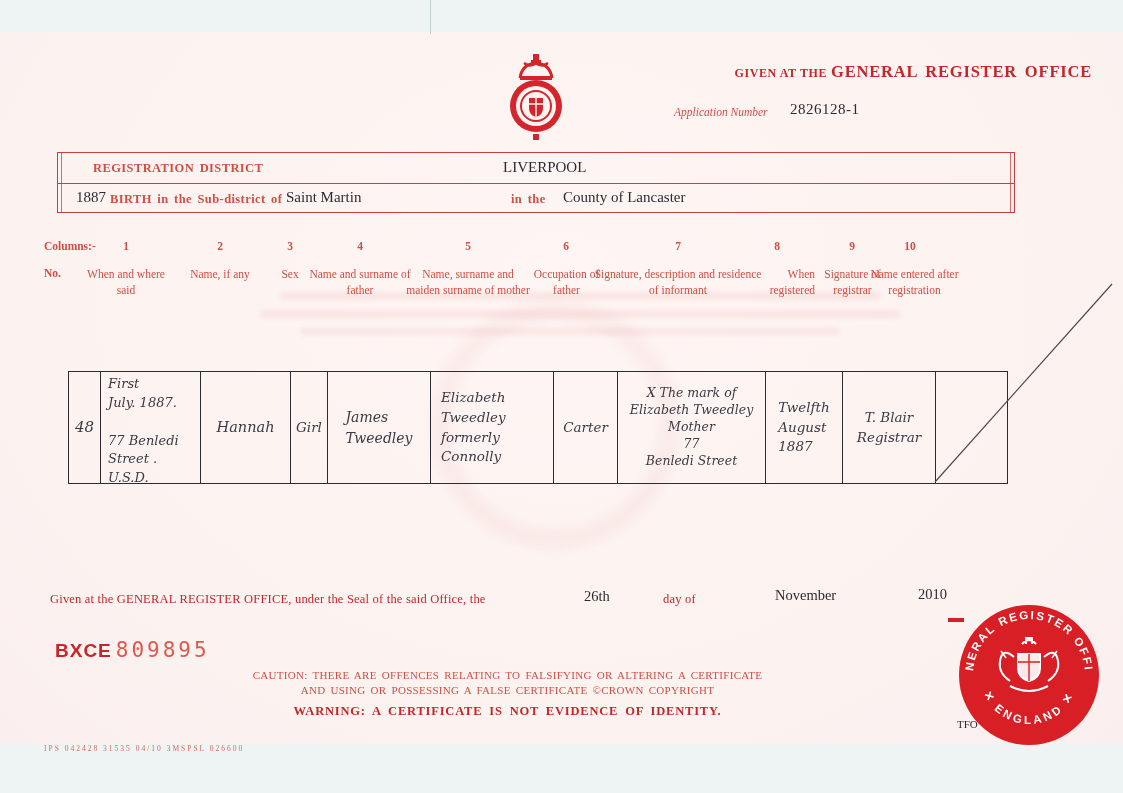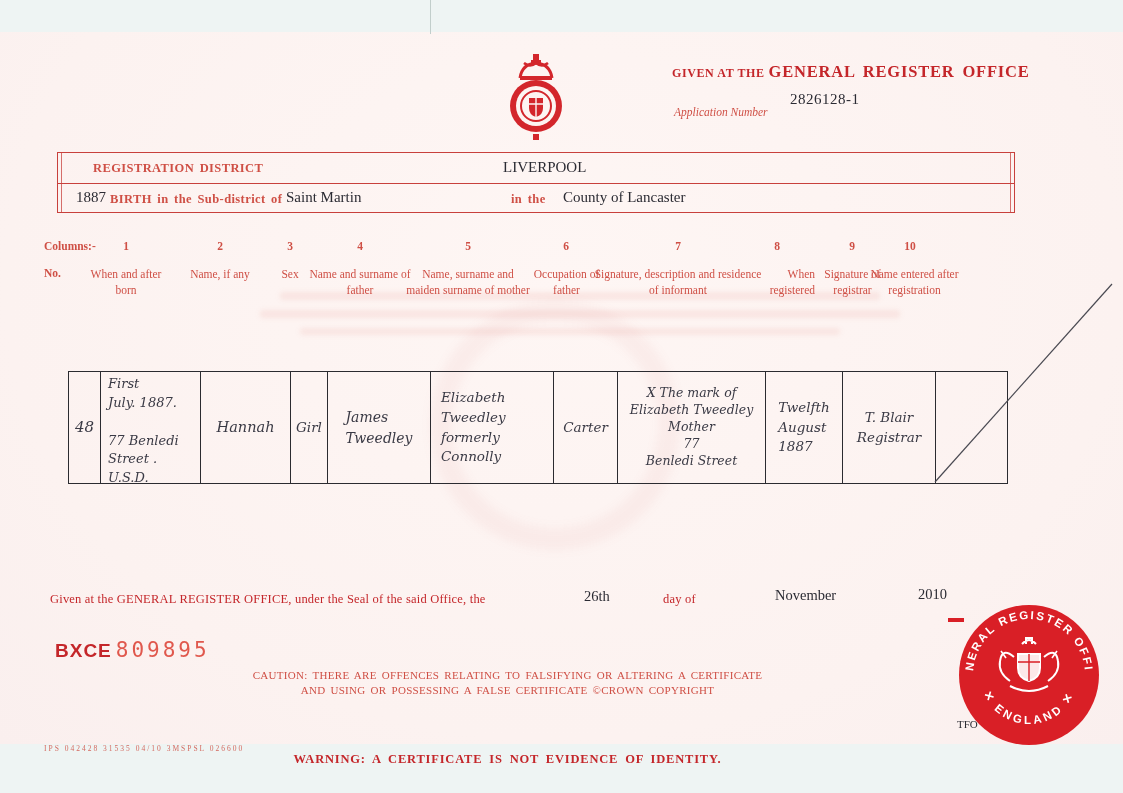--- a/index.html
+++ b/index.html
@@ -70,21 +70,21 @@
   .cell-informant .hand { font-size:12.5px; line-height:1.35; text-align:center; }
   .cell-mother .hand, .cell-born .hand { text-align:left; }
 
   .cert-line { font-size:12.5px; color:#c4262a; letter-spacing:0.2px; }
   .fill-black { font-size:14.5px; color:#2b2b33; }
 
   .serial-prefix { font-family:"Liberation Sans", sans-serif; font-weight:bold; font-size:19px; color:#c4262a; letter-spacing:1px; }
   .serial-num { font-family:"DejaVu Sans Mono", monospace; font-size:21px; color:#e0584d; letter-spacing:3px; }
 
   .caution { font-size:11px; color:#cf4f45; line-height:1.35; letter-spacing:0.3px; word-spacing:2px; text-align:center; }
-  .warning { font-size:12.5px; font-weight:bold; color:#c4262a; letter-spacing:0.8px; word-spacing:3px; text-align:center;margin-top:48px; }
+  .warning { font-size:12.5px; font-weight:bold; color:#c4262a; letter-spacing:0.8px; word-spacing:3px; text-align:center; }
   .print-code { font-size:7.5px; color:#d46a60; letter-spacing:2px; }
   .tfo { font-size:11px; color:#2b2b33; }
 
   svg { display:block; }
   #overlay-svg { position:absolute; left:0; top:0; pointer-events:none; }
 </style>
 </head>
 <body>
 
 <div id="page">
@@ -108,26 +108,26 @@
       </g>
       <circle cx="36" cy="56" r="26" fill="#d3262c"></circle>
       <circle cx="36" cy="56" r="20" fill="#fdf4f2"></circle>
       <circle cx="36" cy="56" r="15" fill="none" stroke="#d3262c" stroke-width="2"></circle>
       <path d="M29 48 h14 v10 q0 7 -7 9 q-7 -2 -7 -9 z" fill="#d3262c"></path>
       <path d="M36 48 v19 M29 54 h14" stroke="#fdf4f2" stroke-width="1.4"></path>
       <rect x="33" y="84" width="6" height="6" fill="#d3262c"></rect>
     </svg>
   </div>
 
-  <div class="abs" style="left:672px; top:62px; width:420px;">
+  <div class="abs" style="left:672px; top:62px; width:420px;text-align:right;">
     <span class="given-prefix">GIVEN AT THE</span>
     <span class="given-office">GENERAL REGISTER OFFICE</span>
   </div>
   <div class="abs app-label" style="left:674px; top:106px;">Application Number</div>
-  <div class="abs app-num" style="left:790px; top:91px;text-align:center;">2826128-1</div>
+  <div class="abs app-num" style="left:790px; top:101px;text-align:center;">2826128-1</div>
 
   <div id="regbox">
     <div class="vline" style="left:3px;"></div>
     <div class="vline" style="right:3px;"></div>
     <div class="divider"></div>
     <div class="abs reg-label" style="left:35px; top:8px;">REGISTRATION DISTRICT</div>
     <div class="abs reg-black" style="left:445px; top:6px;">LIVERPOOL</div>
     <div class="abs reg-black" style="left:18px; top:36px;">1887</div>
     <div class="abs reg-label" style="left:52px; top:39px;">BIRTH in the Sub-district of</div>
     <div class="abs reg-black" style="left:228px; top:36px;">Saint Martin</div>
@@ -142,21 +142,21 @@
   <div class="col-num" style="left:200px; top:240px;">2</div>
   <div class="col-num" style="left:270px; top:240px;">3</div>
   <div class="col-num" style="left:340px; top:240px;">4</div>
   <div class="col-num" style="left:448px; top:240px;">5</div>
   <div class="col-num" style="left:546px; top:240px;">6</div>
   <div class="col-num" style="left:658px; top:240px;">7</div>
   <div class="col-num" style="left:757px; top:240px;">8</div>
   <div class="col-num" style="left:832px; top:240px;">9</div>
   <div class="col-num" style="left:890px; top:240px;">10</div>
 
-  <div class="col-title" style="left:81px;  top:267px; width:90px;">When and after born</div>
+  <div class="col-title" style="left:81px;  top:267px; width:90px;">When and where said</div>
   <div class="col-title" style="left:172px; top:267px; width:96px;">Name, if any</div>
   <div class="col-title" style="left:270px; top:267px; width:40px;">Sex</div>
   <div class="col-title" style="left:305px; top:267px; width:110px;">Name and surname of father</div>
   <div class="col-title" style="left:405px; top:267px; width:126px;">Name, surname and maiden surname of mother</div>
   <div class="col-title" style="left:529px; top:267px; width:75px;">Occupation of father</div>
   <div class="col-title" style="left:593px; top:267px; width:170px;">Signature, description and residence of informant</div>
   <div class="col-title" style="left:740px; top:267px; width:75px;text-align:right;">When registered</div>
   <div class="col-title" style="left:810px; top:267px; width:85px;">Signature of registrar</div>
   <div class="col-title" style="left:862px; top:267px; width:105px;">Name entered after registration</div>
 

